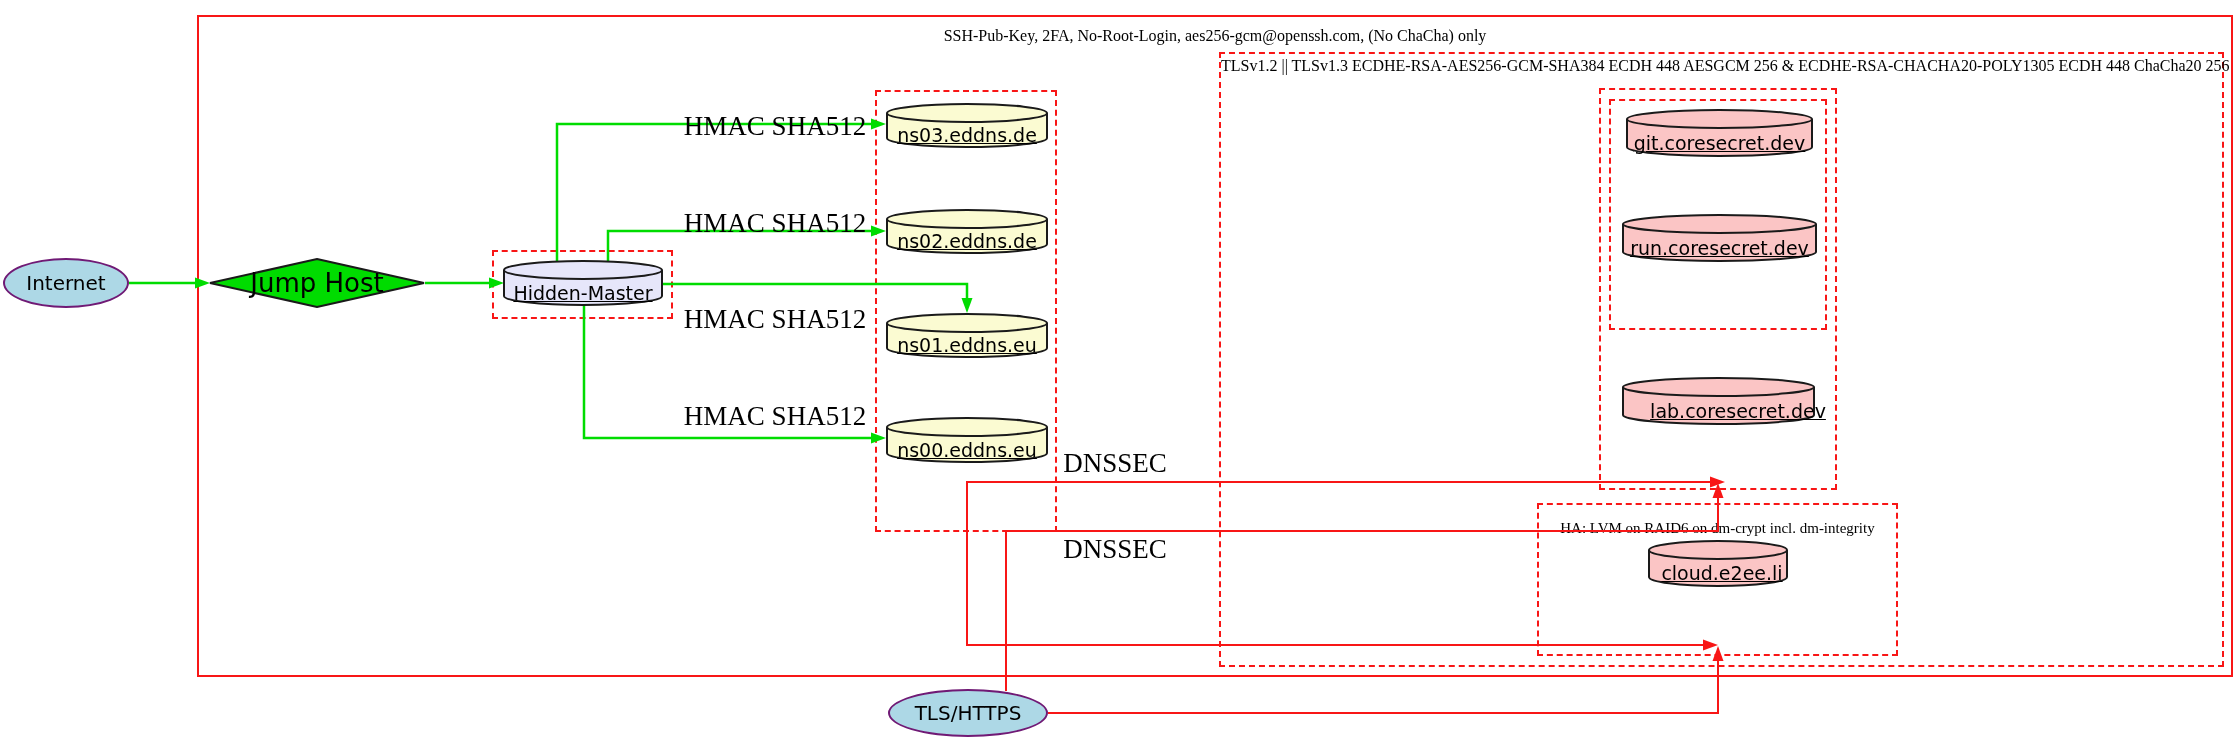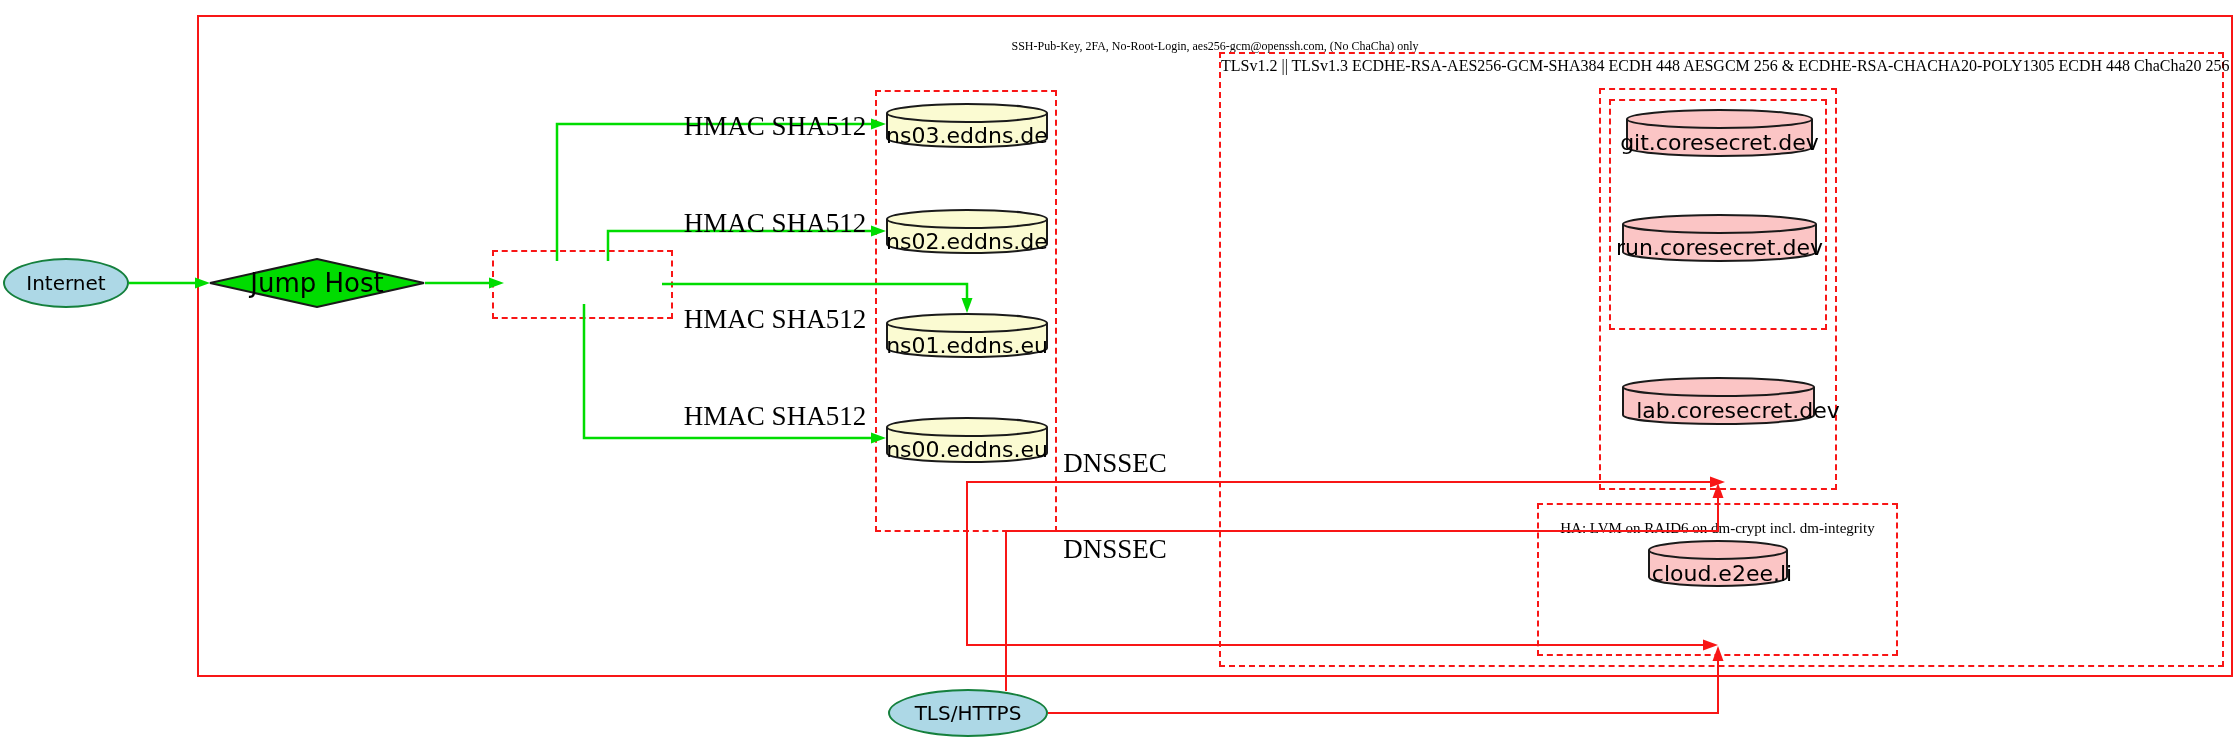--- a/index.html
+++ b/index.html
@@ -7,37 +7,37 @@
           font-family:"DejaVu Sans","Liberation Sans",sans-serif;}
   .cluster{position:absolute;box-sizing:border-box;}
   .cluster.solid{border:2px solid var(--red);}
   .cluster.dashed{border:2px dashed var(--red);}
   .cluster-label{position:absolute;left:0;right:0;text-align:center;color:#000;
                  font-family:"Liberation Serif","DejaVu Serif",serif;white-space:nowrap;}
   .edges{position:absolute;left:0;top:0;pointer-events:none;}
   .edge-label{position:absolute;transform:translate(-50%,-50%);white-space:nowrap;color:#000;
               font-family:"Liberation Serif","DejaVu Serif",serif;font-size:27px;}
   .node{position:absolute;box-sizing:border-box;}
-  .ellipse{border:2px solid #15803d;border-radius:50%;display:flex;align-items:center;
+  .ellipse{border:2px solid #701a75;border-radius:50%;display:flex;align-items:center;
            justify-content:center;font-size:20px;color:#000;}
   .cylinder{display:block;}
   .cylinder svg{position:absolute;left:0;top:0;}
   .cyl-label{position:absolute;left:0;right:0;top:0;bottom:0;display:flex;align-items:center;
-             justify-content:center;padding-top:19px;font-size:22px;color:#000;white-space:nowrap;}
+             justify-content:center;padding-top:19px;font-size:19px;color:#000;white-space:nowrap;text-decoration:underline;}
   .diamond{display:flex;align-items:center;justify-content:center;}
   .diamond svg{position:absolute;left:0;top:0;}
   .diamond .d-label{position:relative;font-size:26px;color:#000;}
 </style>
 </head>
 <body>
 
 <div class="canvas">
 
   <div class="cluster solid" style="left:197px;top:15px;width:2036px;height:662px">
-    <div class="cluster-label" style="top:22px;font-size:12px">SSH-Pub-Key, 2FA, No-Root-Login, aes256-gcm@openssh.com, (No ChaCha) only</div>
+    <div class="cluster-label" style="top:10px;font-size:16px">SSH-Pub-Key, 2FA, No-Root-Login, aes256-gcm@openssh.com, (No ChaCha) only</div>
   </div>
 
   <div class="cluster dashed" style="left:1219px;top:52px;width:1005px;height:615px">
     <div class="cluster-label" style="top:3px;font-size:16px">TLSv1.2 || TLSv1.3 ECDHE-RSA-AES256-GCM-SHA384 ECDH 448 AESGCM 256 &amp; ECDHE-RSA-CHACHA20-POLY1305 ECDH 448 ChaCha20 256</div>
   </div>
 
   <div class="cluster dashed" style="left:875px;top:90px;width:182px;height:442px"></div>
 
   <div class="cluster dashed" style="left:1599px;top:88px;width:238px;height:402px"></div>
 
@@ -107,20 +107,27 @@
     <span>Internet</span>
   </div>
 
   <div class="node diamond" style="left:209px;top:258px;width:216px;height:50px">
     <svg width="216" height="50" viewBox="0 0 216 50">
       <polygon points="108,1 215,25 108,49 1,25" style="fill:var(--green)" stroke="#1a1a1a" stroke-width="2"></polygon>
     </svg>
     <span class="d-label">Jump Host</span>
   </div>
 
+  <div class="node cylinder" style="left:503px;top:260px;width:160px;height:46px">
+      <svg width="160" height="46" viewBox="0 0 160 46">
+        <path d="M1 10 A 79 9 0 0 1 159 10 L 159 36 A 79 9 0 0 1 1 36 Z" style="fill:var(--lavender)" stroke="#1a1a1a" stroke-width="2"></path>
+        <path d="M1 10 A 79 9 0 0 0 159 10" fill="none" stroke="#1a1a1a" stroke-width="2"></path>
+      </svg>
+    <span class="cyl-label">Hidden-Master</span>
+  </div>
 
   <div class="node cylinder" style="left:886px;top:103px;width:162px;height:45px">
       <svg width="162" height="45" viewBox="0 0 162 45">
         <path d="M1 10 A 80 9 0 0 1 161 10 L 161 35 A 80 9 0 0 1 1 35 Z" style="fill:var(--lightyellow)" stroke="#1a1a1a" stroke-width="2"></path>
         <path d="M1 10 A 80 9 0 0 0 161 10" fill="none" stroke="#1a1a1a" stroke-width="2"></path>
       </svg>
     <span class="cyl-label">ns03.eddns.de</span>
   </div>
 
   <div class="node cylinder" style="left:886px;top:209px;width:162px;height:45px">

